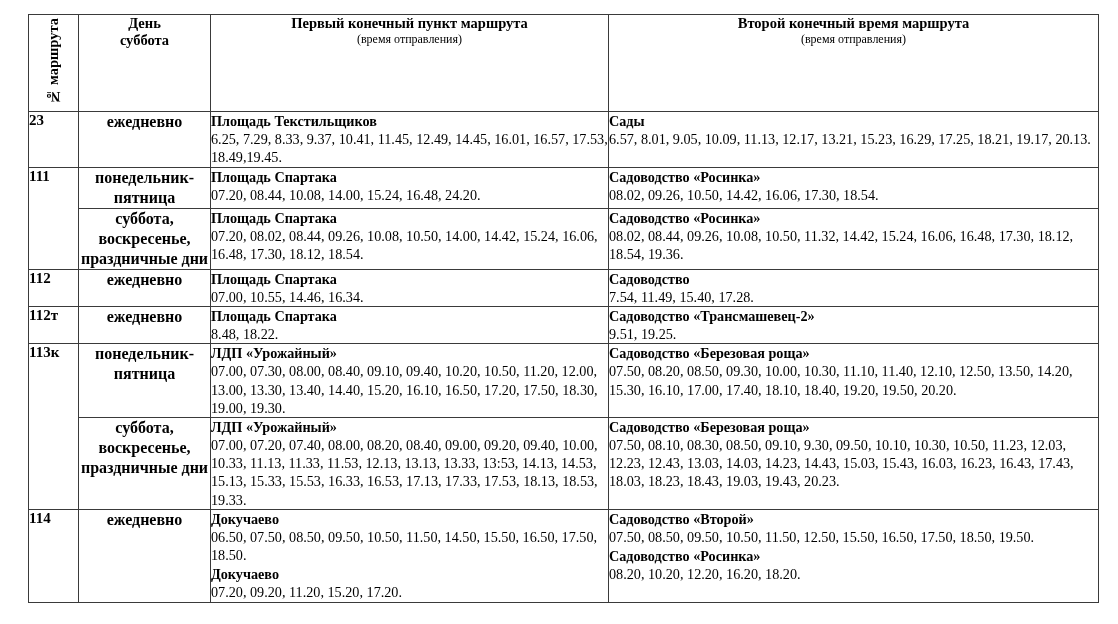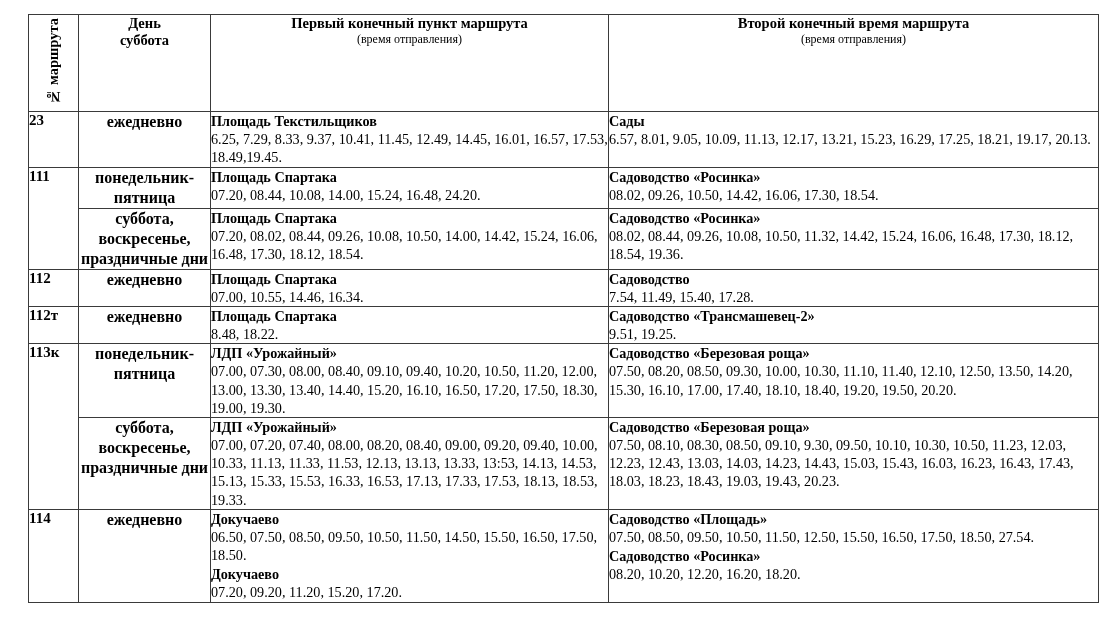--- a/index.html
+++ b/index.html
@@ -248,22 +248,22 @@
               <span class="dest">Докучаево</span>
               <span class="times">06.50, 07.50, 08.50, 09.50, 10.50, 11.50, 14.50, 15.50, 16.50, 17.50, 18.50.</span>
             </div>
             <div class="blk">
               <span class="dest">Докучаево</span>
               <span class="times">07.20, 09.20, 11.20, 15.20, 17.20.</span>
             </div>
           </td>
           <td class="pt">
             <div class="blk">
-              <span class="dest">Садоводство «Площадь»</span>
-              <span class="times">07.50, 08.50, 09.50, 10.50, 11.50, 12.50, 15.50, 16.50, 17.50, 18.50, 27.54.</span>
+              <span class="dest">Садоводство «Второй»</span>
+              <span class="times">07.50, 08.50, 09.50, 10.50, 11.50, 12.50, 15.50, 16.50, 17.50, 18.50, 19.50.</span>
             </div>
             <div class="blk">
               <span class="dest">Садоводство «Росинка»</span>
               <span class="times">08.20, 10.20, 12.20, 16.20, 18.20.</span>
             </div>
           </td>
         </tr>
       </tbody>
   </table>
 </div>

